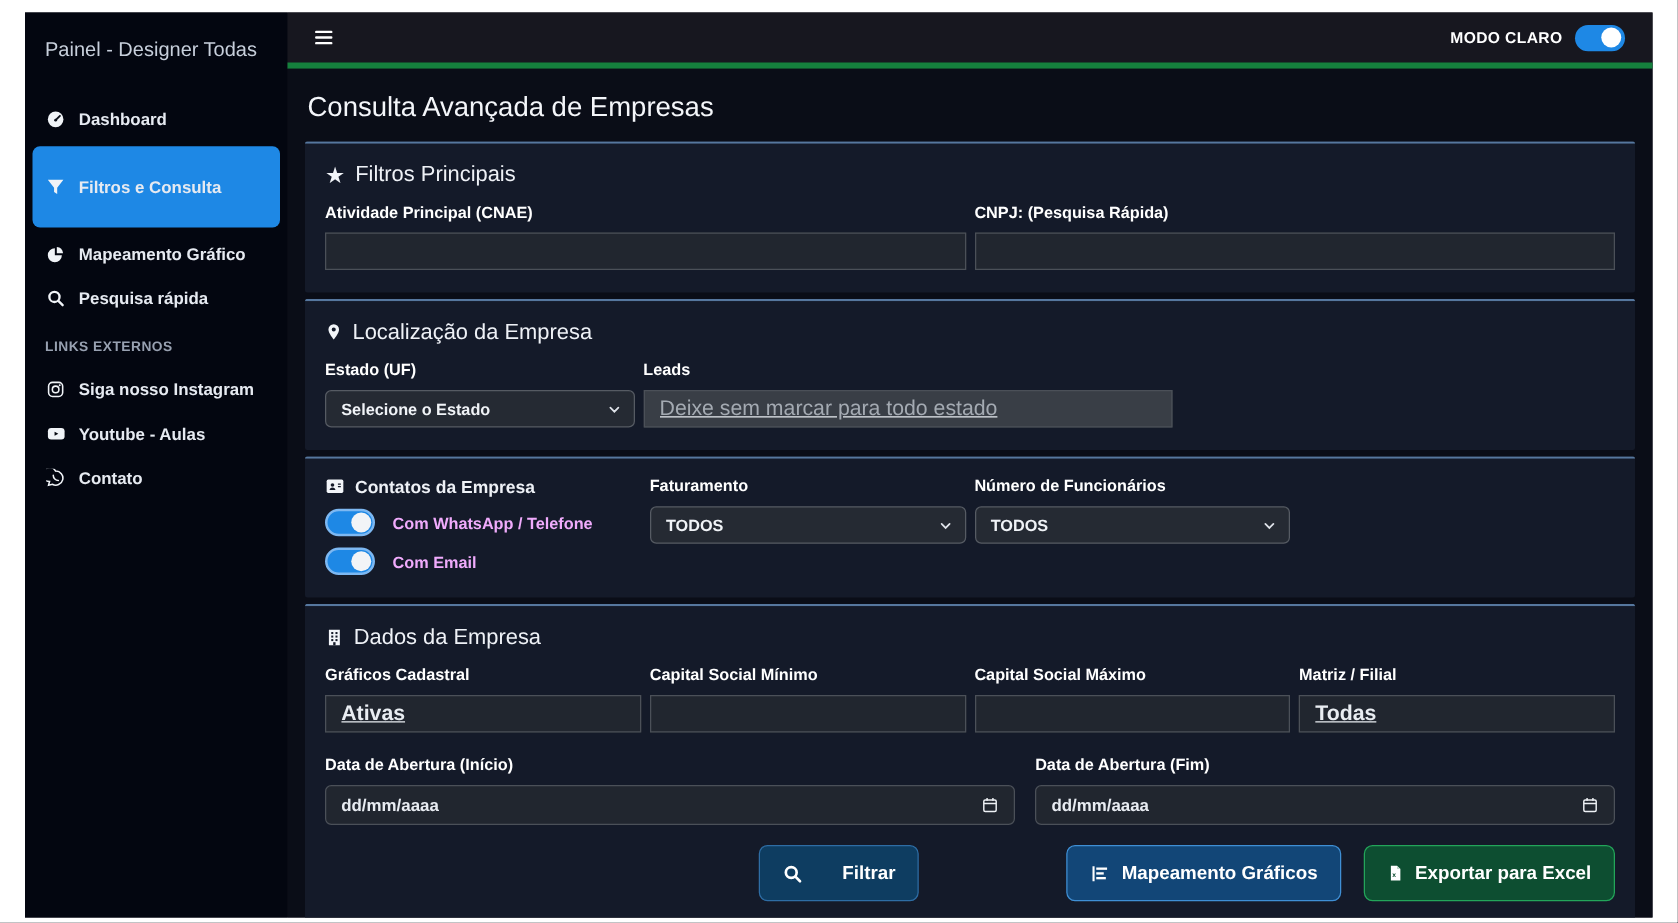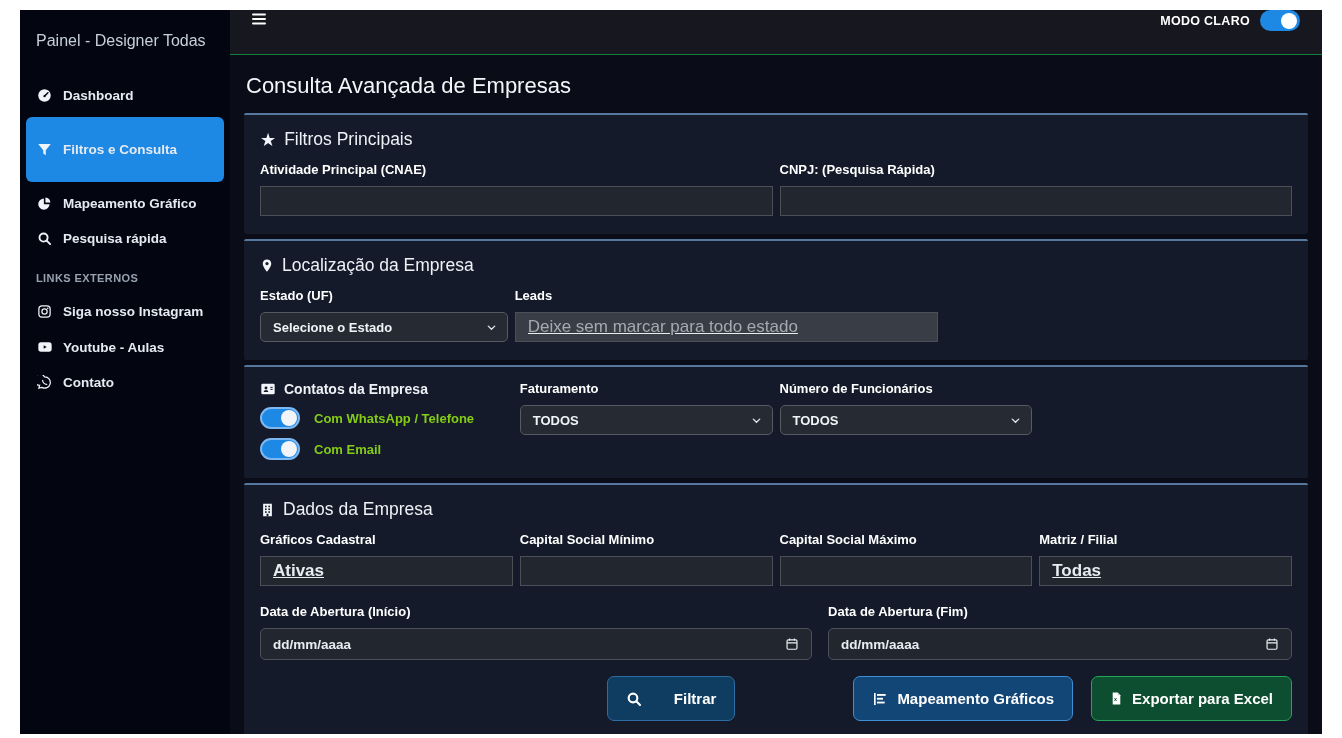--- a/index.html
+++ b/index.html
@@ -15,22 +15,22 @@
     font-size:13.5px; font-weight:700; padding:8px 10px; margin:4px 6px; border-radius:6px;
     cursor:pointer;text-align:center; }
   .nav-item .ic { width:17px; display:flex; justify-content:center; align-items:center; color:#f0f3f7; }
   .nav-item.active { background:#1e88e5; margin:6px 6px; padding:25px 10px; }
   .links-header { color:#98a1b1; font-size:11px; font-weight:700; letter-spacing:.4px;
     padding:14px 16px 8px 16px; }
 
   
   .main { flex:1; display:flex; flex-direction:column; min-width:0; }
   .topbar { height:45px; flex:0 0 45px; background:#17171f; display:flex;
-    align-items:flex-start; justify-content:space-between; padding:0 22px 0 20px;
-    border-bottom:1px solid #15803d; }
+    align-items:center; justify-content:space-between; padding:0 22px 0 20px;
+    border-bottom:5px solid #15803d; }
   .hamburger { color:#fff; display:flex; cursor:pointer; }
   .theme { display:flex; align-items:center; gap:10px; }
   .theme-label { color:#fff; font-size:12.5px; font-weight:700; letter-spacing:.3px; }
   .switch { width:40px; height:21px; background:#1e88e5; border-radius:11px; position:relative; cursor:pointer; }
   .switch .knob { position:absolute; top:2.5px; right:3px; width:16px; height:16px;
     background:#fff; border-radius:50%; }
 
   .content { flex:1; padding:12px 14px 0 14px; background:#0a0d17; overflow:hidden; }
   .page-title { color:#f4f6fa; font-size:22px; font-weight:500; margin:6px 0 14px 2px; }
 
@@ -61,21 +61,21 @@
     border-radius:5px; color:#e8ecf2; font-size:13.5px; font-weight:700;
     display:flex; align-items:center; justify-content:space-between; padding:0 12px; cursor:text; }
   .datebox .cal { color:#eef1f5; display:flex; cursor:pointer; }
 
   
   .toggle-row { display:flex; align-items:center; gap:14px; margin-top:9px; }
   .toggle { width:40px; height:22px; border-radius:12px; background:#1e88e5;
     border:2px solid #7db8f2; position:relative; cursor:pointer; flex:0 0 40px; }
   .toggle .knob { position:absolute; top:1px; right:1px; width:16px; height:16px;
     background:#f2f4f7; border-radius:50%; }
-  .toggle-row .tlabel { color:#84cc16; font-size:13px; font-weight:700; }
+  .toggle-row .tlabel { color:#f0abfc; font-size:13px; font-weight:700; }
 
   
   .actions { display:flex; justify-content:flex-end; align-items:center; gap:18px; margin-top:16px; }
   .btn { height:45px; border-radius:7px; display:inline-flex; align-items:center; gap:9px;
     padding:0 18px; font-size:15px; font-weight:700; color:#fff; cursor:pointer;
     font-family:"Liberation Sans", sans-serif; border:1px solid transparent; }
   .btn .ic { display:flex; align-items:center; }
   .btn-filtrar { background:#0e3d61; border-color:#2e6da4; margin-right:100px;gap:32px; }
   .btn-excel { background:#0d4e31; border-color:#23a55a; }
   .btn-map { background:#124677; border-color:#3f8fd4; }

